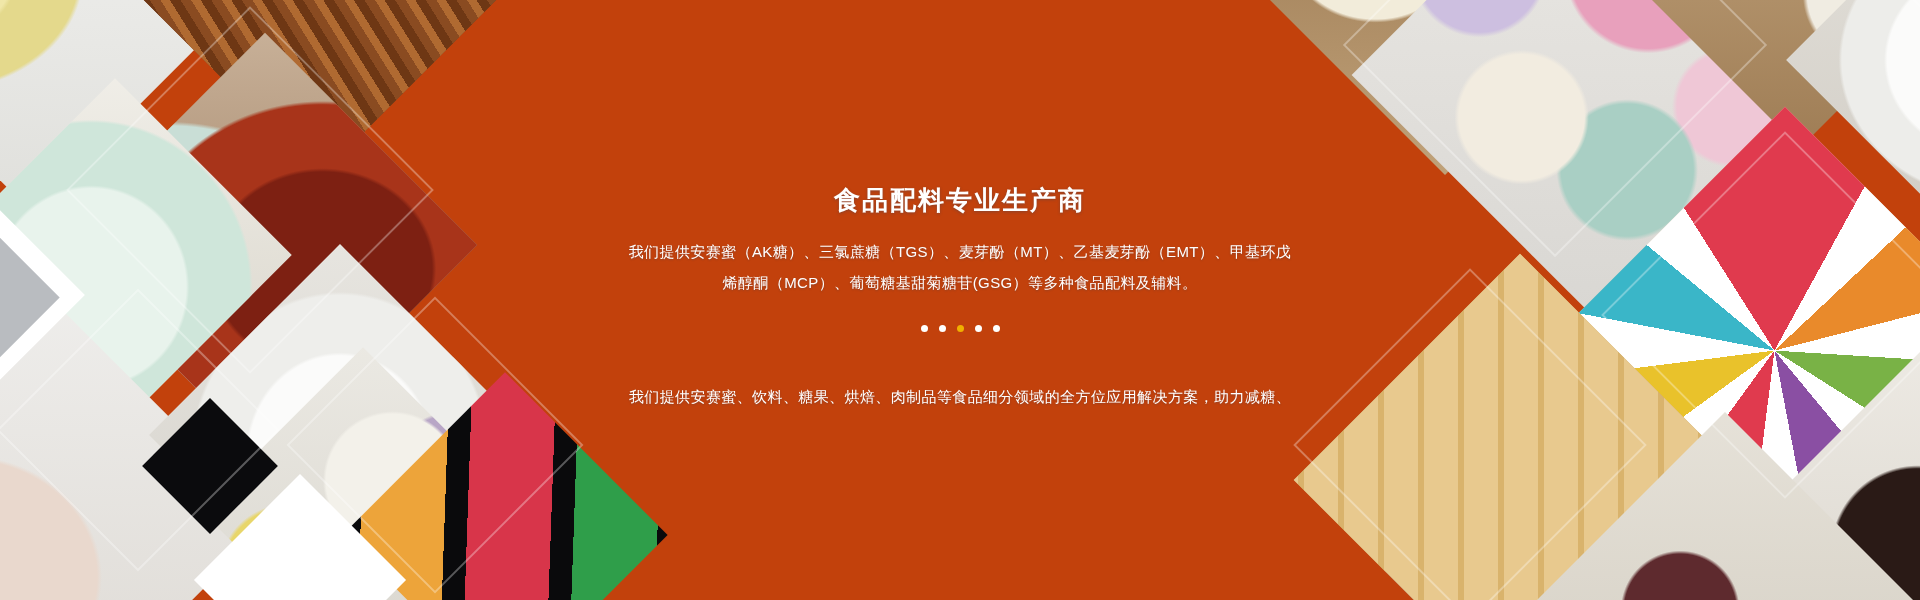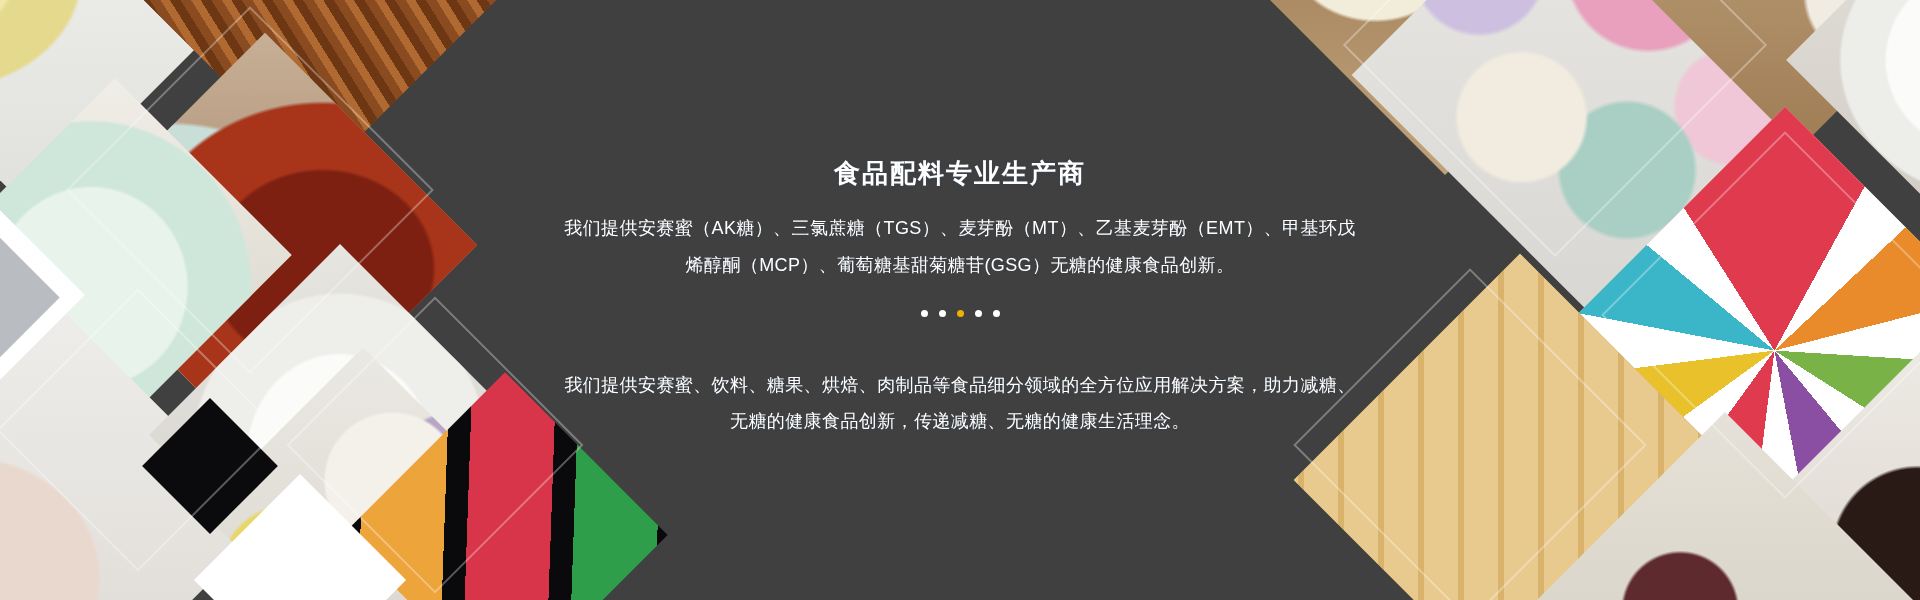--- a/index.html
+++ b/index.html
@@ -4,21 +4,21 @@
 <style>
   * { margin:0; padding:0; box-sizing:border-box; }
   html,body { width:1920px; height:600px; overflow:hidden; }
   body {
     font-family:"Liberation Sans","DejaVu Sans",sans-serif;
     background:#5bacde;
     position:relative;
   }
 
   
-  #banner { position:absolute; inset:0; overflow:hidden; background:#404040; }
+  #banner { position:absolute; inset:0; overflow:hidden; background:#c2410c; }
 
   
   .collage { position:absolute; inset:0; overflow:hidden; }
 
   
   .dia { position:absolute; transform:rotate(45deg); overflow:hidden; }
   .dia .ph {
     position:absolute; left:-30%; top:-30%; width:160%; height:160%;
     transform:rotate(-45deg);
     background-repeat:no-repeat; background-size:cover; background-position:center;
@@ -110,21 +110,21 @@
   .content {
     position:absolute; inset:0;
     display:flex; flex-direction:column; align-items:center; justify-content:center;
     text-align:center; color:#fff; z-index:40;
   }
   .h-main {
     font-size:26px; font-weight:bold; letter-spacing:2px;
     line-height:1; text-shadow:0 1px 3px rgba(30,70,110,.35);
   }
   .para {
-    font-size:18px; line-height:2.05; letter-spacing:.4px;
+    font-size:15px; line-height:2.05; letter-spacing:.4px;
     max-width:1260px; font-weight:400;
     text-shadow:0 1px 2px rgba(30,70,110,.3);
   }
   .para p { white-space:nowrap; }
   .gap-a { height:24px; }
   .gap-b { height:26px; }
   .gap-c { height:26px; }
 
   .dots { display:flex; gap:11px; align-items:center; justify-content:center; }
   .dots .dot { width:7px; height:7px; border-radius:50%; background:#ffffff; }
@@ -217,37 +217,36 @@
   </div>
 
   <div class="content">
 
     <div class="h-main">食品配料专业生产商</div>
 
     <div class="gap-a"></div>
 
     <div class="para">
       <p>我们提供安赛蜜（AK糖）、三氯蔗糖（TGS）、麦芽酚（MT）、乙基麦芽酚（EMT）、甲基环戊</p>
-      <p>烯醇酮（MCP）、葡萄糖基甜菊糖苷(GSG）无糖的健康食品创新。</p>
+      <p>烯醇酮（MCP）、葡萄糖基甜菊糖苷(GSG）等多种食品配料及辅料。</p>
     </div>
 
     <div class="gap-b"></div>
 
     <div class="dots">
       <span class="dot"></span>
       <span class="dot"></span>
       <span class="dot active"></span>
       <span class="dot"></span>
       <span class="dot"></span>
     </div>
 
     <div class="gap-c"></div>
 
 
     <div class="gap-a"></div>
 
     <div class="para">
       <p>我们提供安赛蜜、饮料、糖果、烘焙、肉制品等食品细分领域的全方位应用解决方案，助力减糖、</p>
-      <p>无糖的健康食品创新，传递减糖、无糖的健康生活理念。</p>
     </div>
 
   </div>
 </div>
 
 </body></html>

